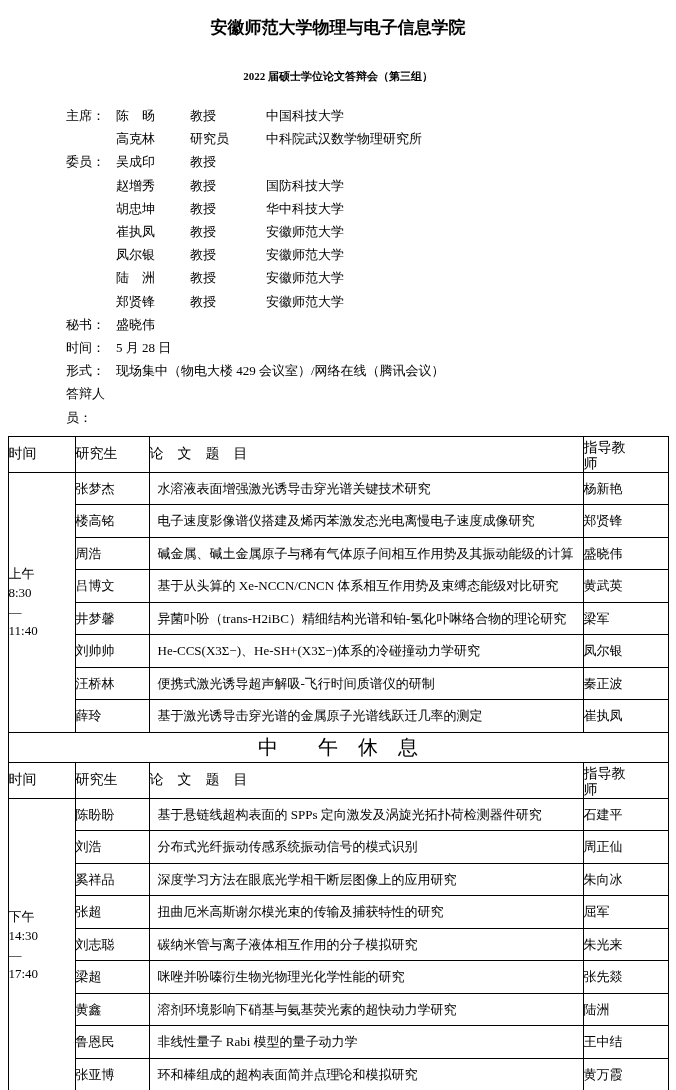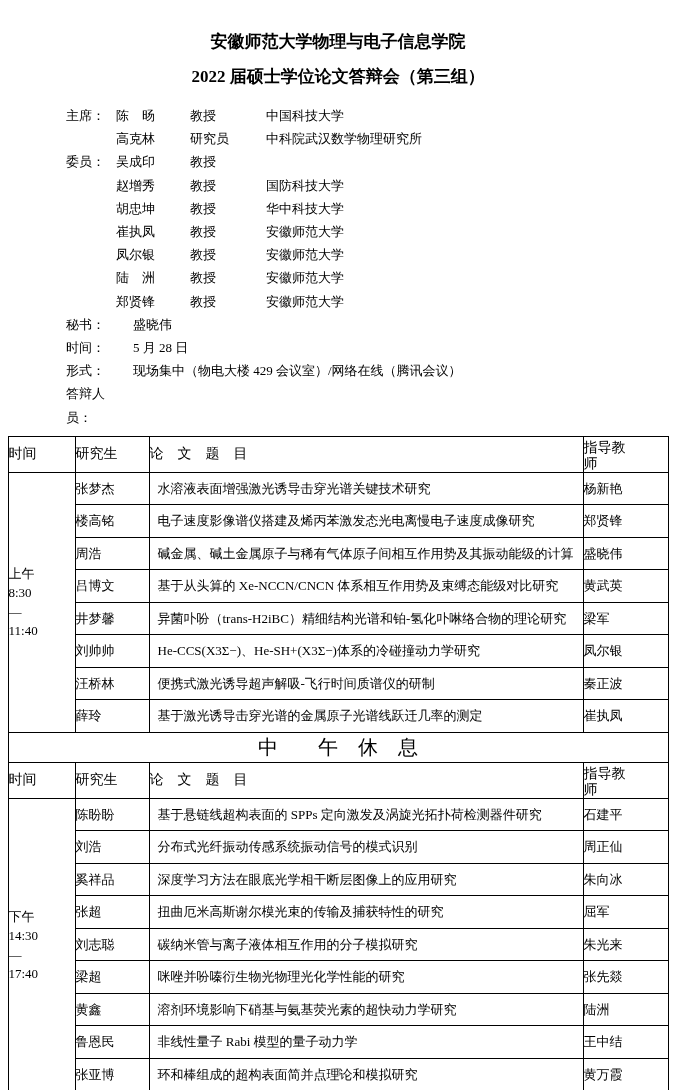--- a/index.html
+++ b/index.html
@@ -6,29 +6,29 @@
   .page{
     position:relative;
     width:676px;height:1090px;
     background:#ffffff;
     font-family:"Liberation Serif","DejaVu Serif",serif;
     color:#000;
     overflow:hidden;
   }
   .title{
     text-align:center;font-weight:bold;font-size:17px;
-    padding-top:31px;line-height:21px;
+    padding-top:17px;line-height:21px;
   }
   .subtitle{
-    text-align:center;font-weight:bold;font-size:17px;
-    margin-top:14px;line-height:21px;
+    text-align:center;font-weight:bold;font-size:11px;
+    margin-top:28px;line-height:21px;
   }
   .info{margin:17px 0 0 66px;font-size:13px;}
   .member-row{display:grid;grid-template-columns:50px 74px 76px auto;line-height:23.2px;}
-  .kv-row{display:grid;grid-template-columns:50px auto;line-height:23.2px;gap:17px;}
+  .kv-row{display:grid;grid-template-columns:50px auto;line-height:23.2px;}
   .sched{
     border-collapse:collapse;table-layout:fixed;
     width:660px;margin:7px auto 0;
   }
   .sched th,.sched td{
     border:1px solid #000;
     font-weight:normal;
     padding:0;
     overflow:hidden;
   }

